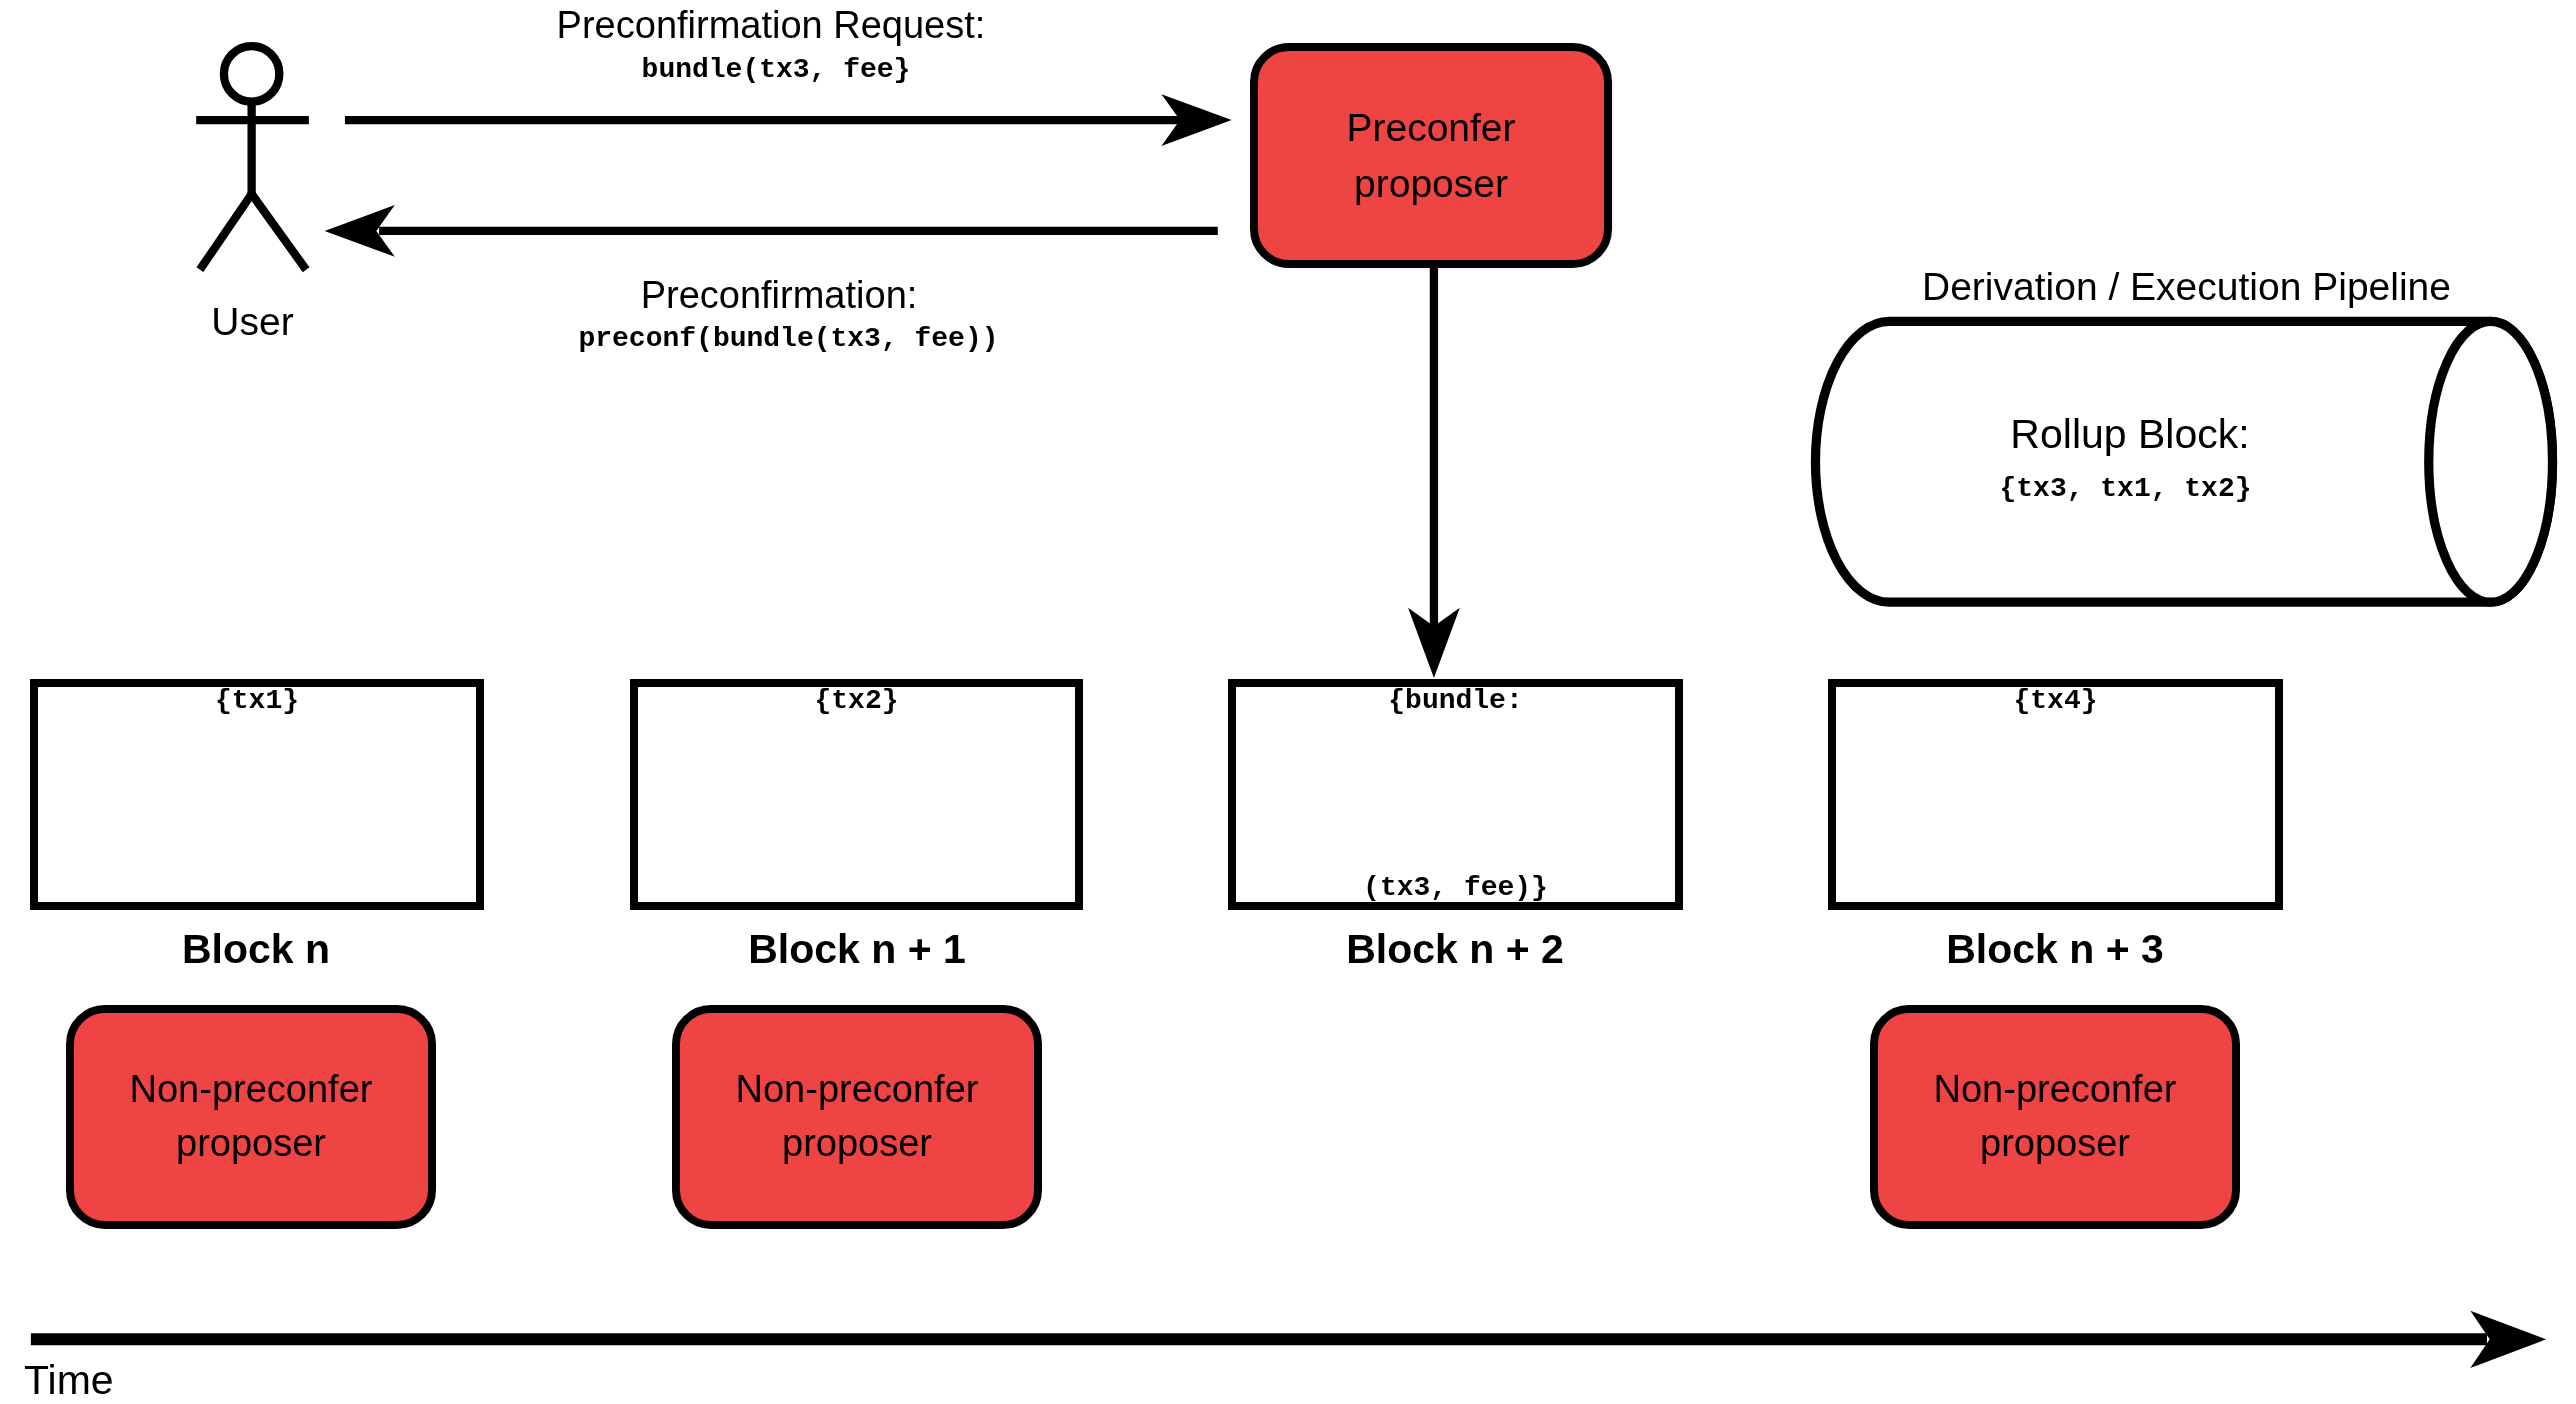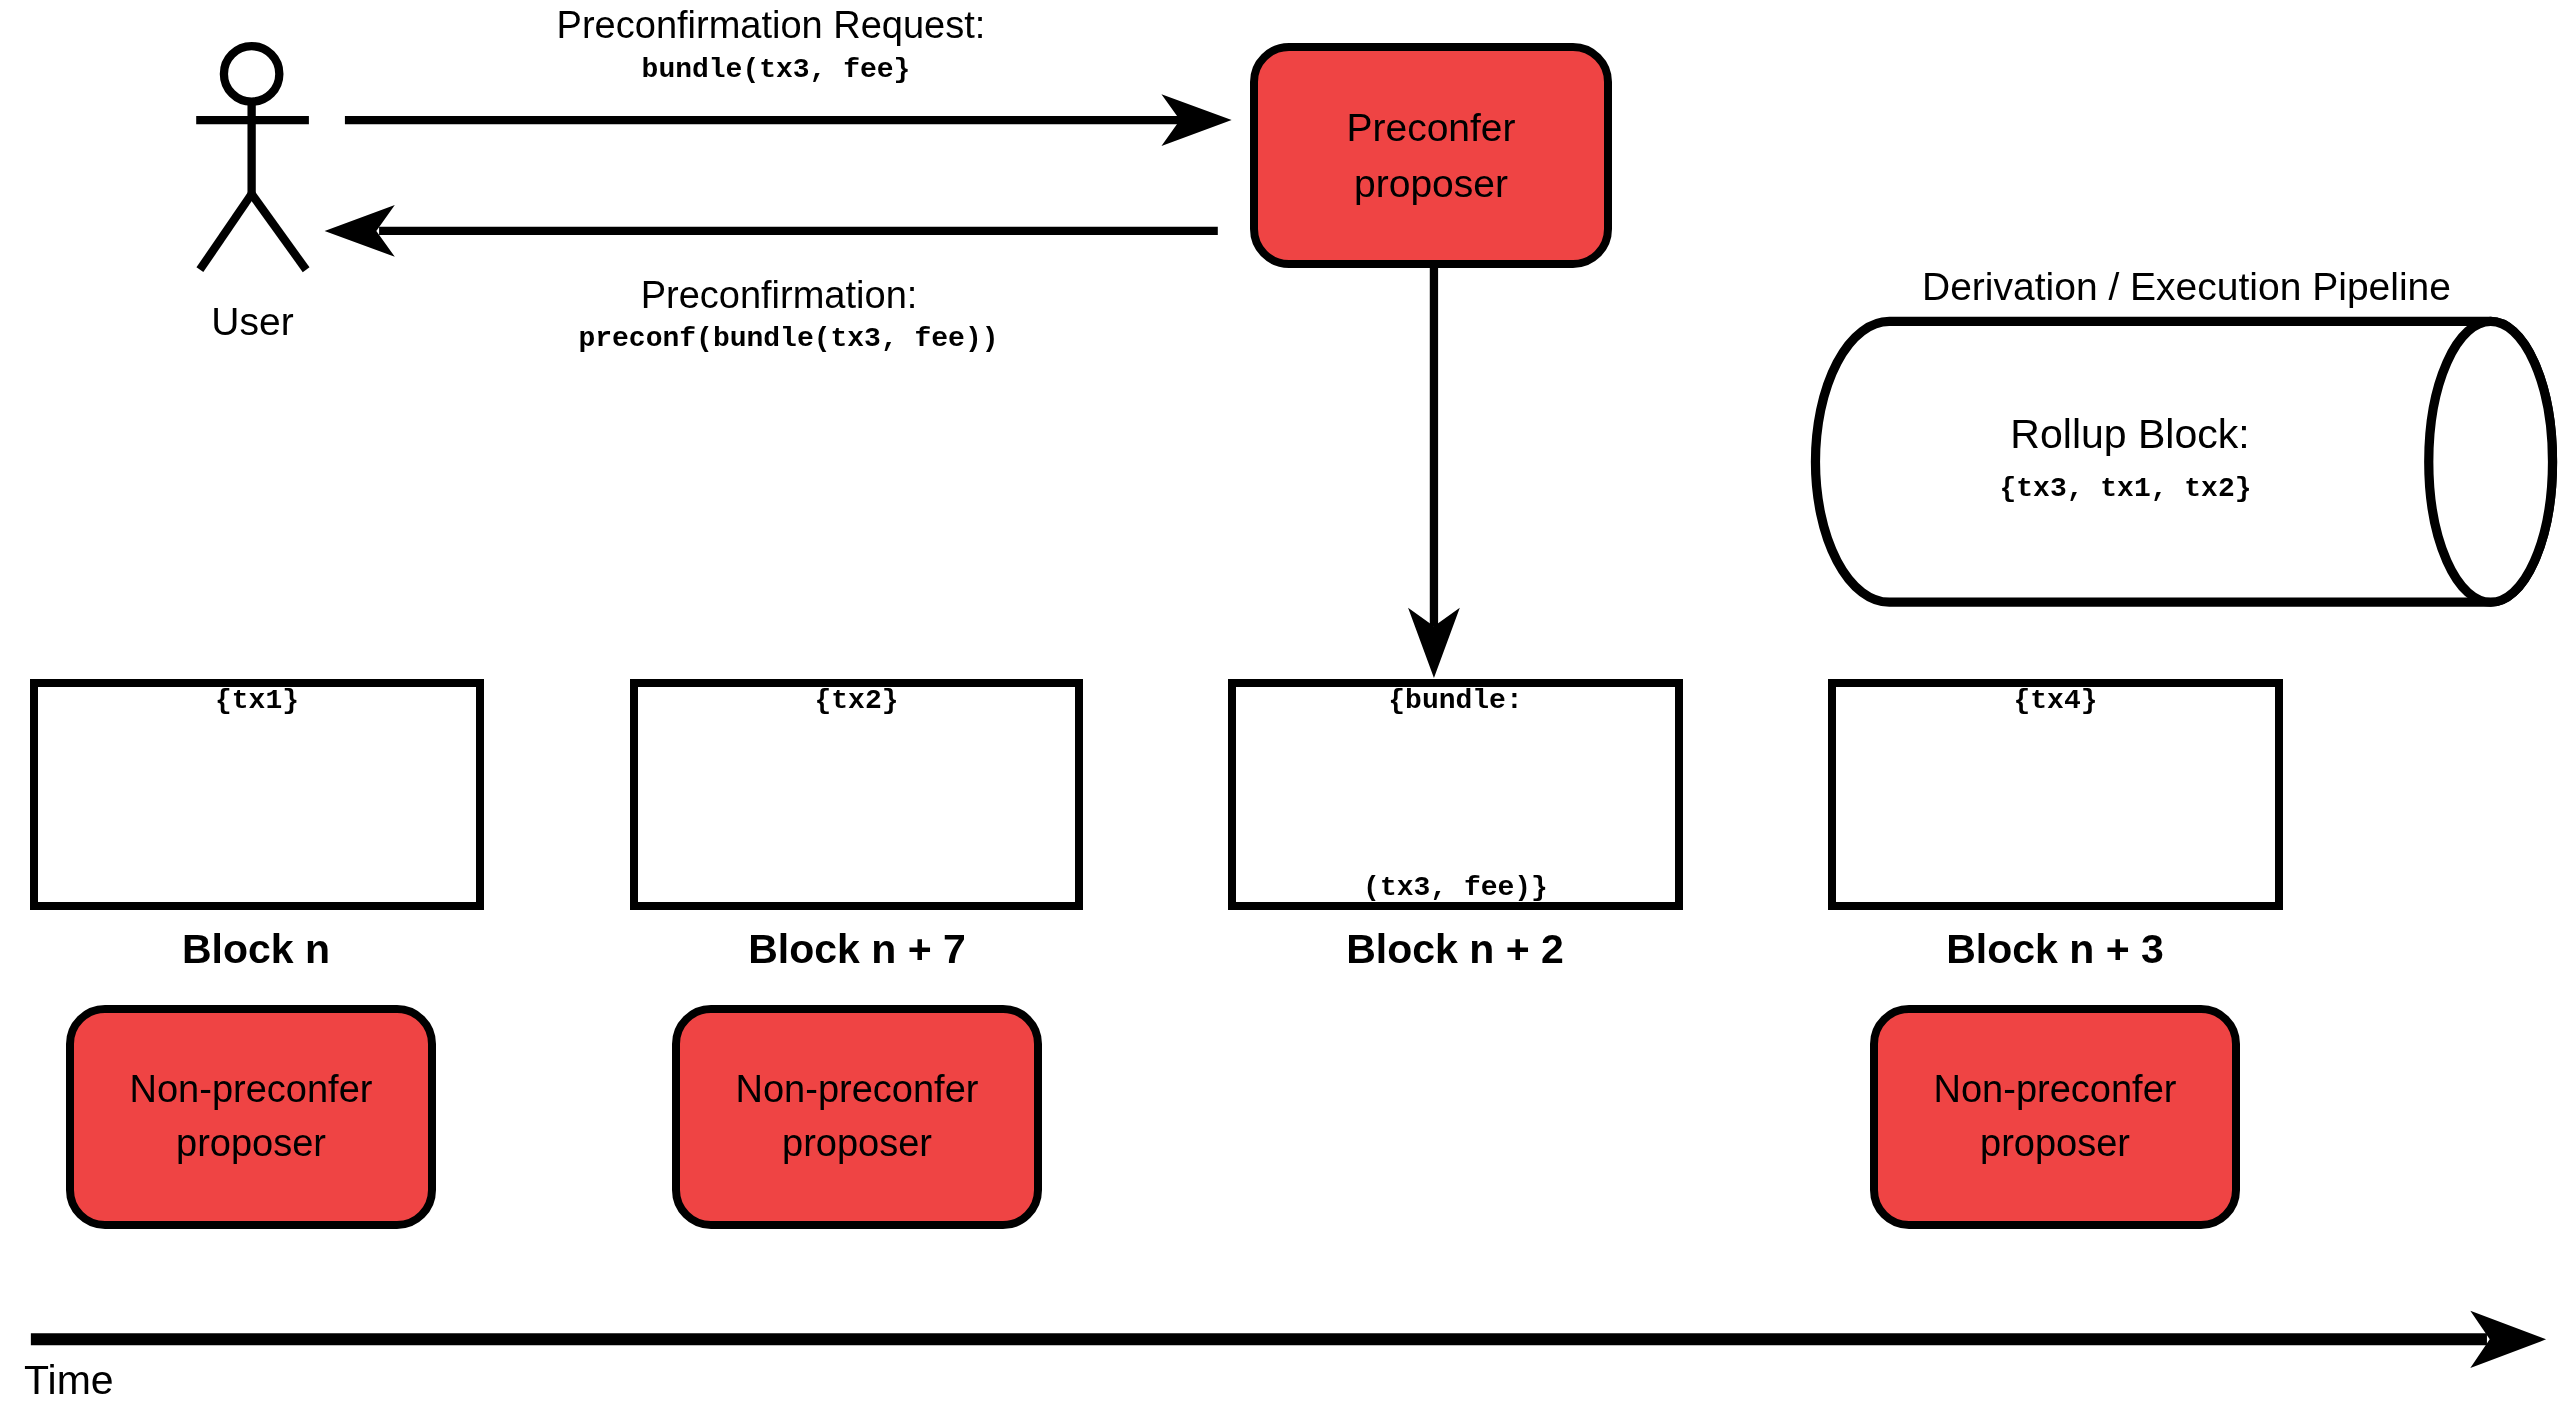--- a/index.html
+++ b/index.html
@@ -129,21 +129,21 @@
   <div class="block-rect" style="left:1228px; top:679px; width:455px; height:231px;">
     <div class="mono">{bundle:</div>
     <div class="mono">(tx3, fee)}</div>
   </div>
 
   <div class="block-rect" style="left:1828px; top:679px; width:455px; height:231px;">
     <div class="mono">{tx4}</div>
   </div>
 
   <div class="txt block-label" style="left:71px; top:924px; width:370px;">Block n</div>
-  <div class="txt block-label" style="left:672px; top:924px; width:370px;">Block n + 7</div>
+  <div class="txt block-label" style="left:672px; top:924px; width:370px;">Block n + 1</div>
   <div class="txt block-label" style="left:1270px; top:924px; width:370px;">Block n + 2</div>
   <div class="txt block-label" style="left:1870px; top:924px; width:370px;">Block n + 3</div>
 
   <div class="box-rounded" style="left:66px; top:1005px; width:370px; height:224px; font-size:38px;">
     <div>Non-preconfer</div>
     <div>proposer</div>
   </div>
 
   <div class="box-rounded" style="left:672px; top:1005px; width:370px; height:224px; font-size:38px;">
     <div>Non-preconfer</div>

